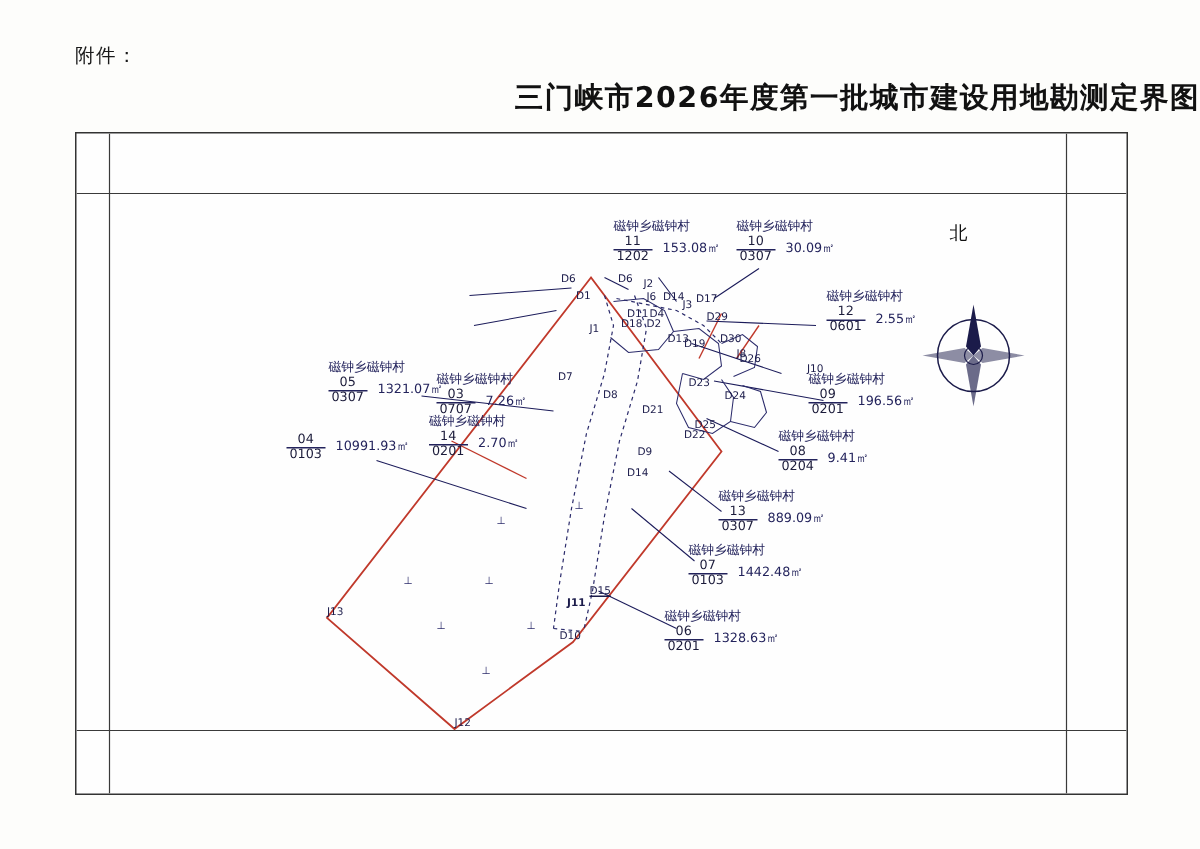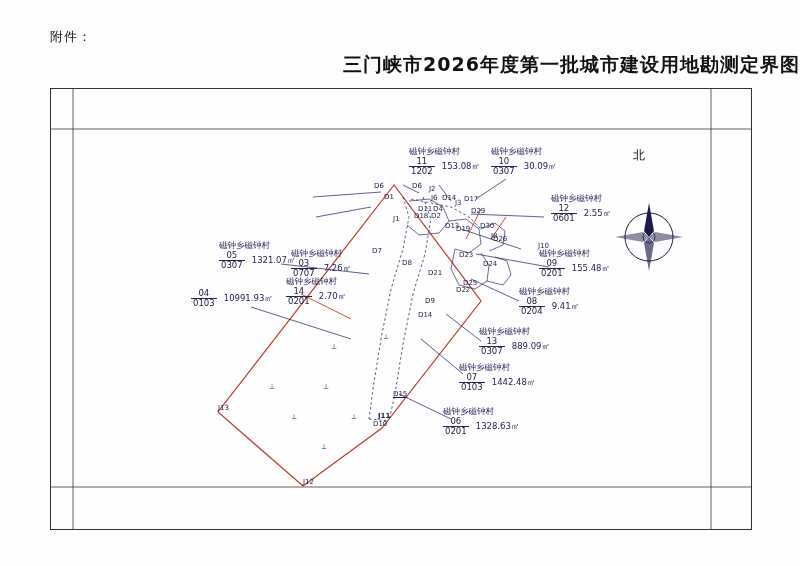--- a/index.html
+++ b/index.html
@@ -255,21 +255,21 @@
       </span>
       <span class="area">1321.07㎡</span>
     </div>
 
     <div class="ann" style="left:488px; top:160px;">
       <span class="village">磁钟乡磁钟村</span>
       <span class="frac">
         <span class="num">09</span>
         <span class="den">0201</span>
       </span>
-      <span class="area">155.48㎡</span>
+      <span class="area">196.56㎡</span>
     </div>
 
     <div class="ann" style="left:140px; top:200px;">
       <span class="village"></span>
       <span class="frac">
         <span class="num">04</span>
         <span class="den">0103</span>
       </span>
       <span class="area">10991.93㎡</span>
     </div>
@@ -333,21 +333,21 @@
     <div class="pt-label" style="left:321px; top:158px;">D7</div>
     <div class="pt-label" style="left:408px; top:162px;">D23</div>
     <div class="pt-label" style="left:432px; top:171px;">D24</div>
     <div class="pt-label" style="left:351px; top:170px;">D8</div>
     <div class="pt-label" style="left:377px; top:180px;">D21</div>
     <div class="pt-label" style="left:412px; top:190px;">D25</div>
     <div class="pt-label" style="left:405px; top:197px;">D22</div>
     <div class="pt-label" style="left:330px; top:208px;padding-left:44px;">D9</div>
     <div class="pt-label" style="left:367px; top:222px;">D14</div>
     <div class="pt-label" style="left:342px; top:301px;text-decoration:underline;">D15</div>
-    <div class="pt-label" style="left:327px; top:323px;font-weight:bold;">J11</div>
+    <div class="pt-label" style="left:327px; top:309px;font-weight:bold;">J11</div>
     <div class="pt-label" style="left:167px; top:315px;">J13</div>
     <div class="pt-label" style="left:310px; top:331px;padding-left:12px;">D10</div>
     <div class="pt-label" style="left:252px; top:389px;">J12</div>
 
   </div>
 
 
 </div>
 
 </body></html>

